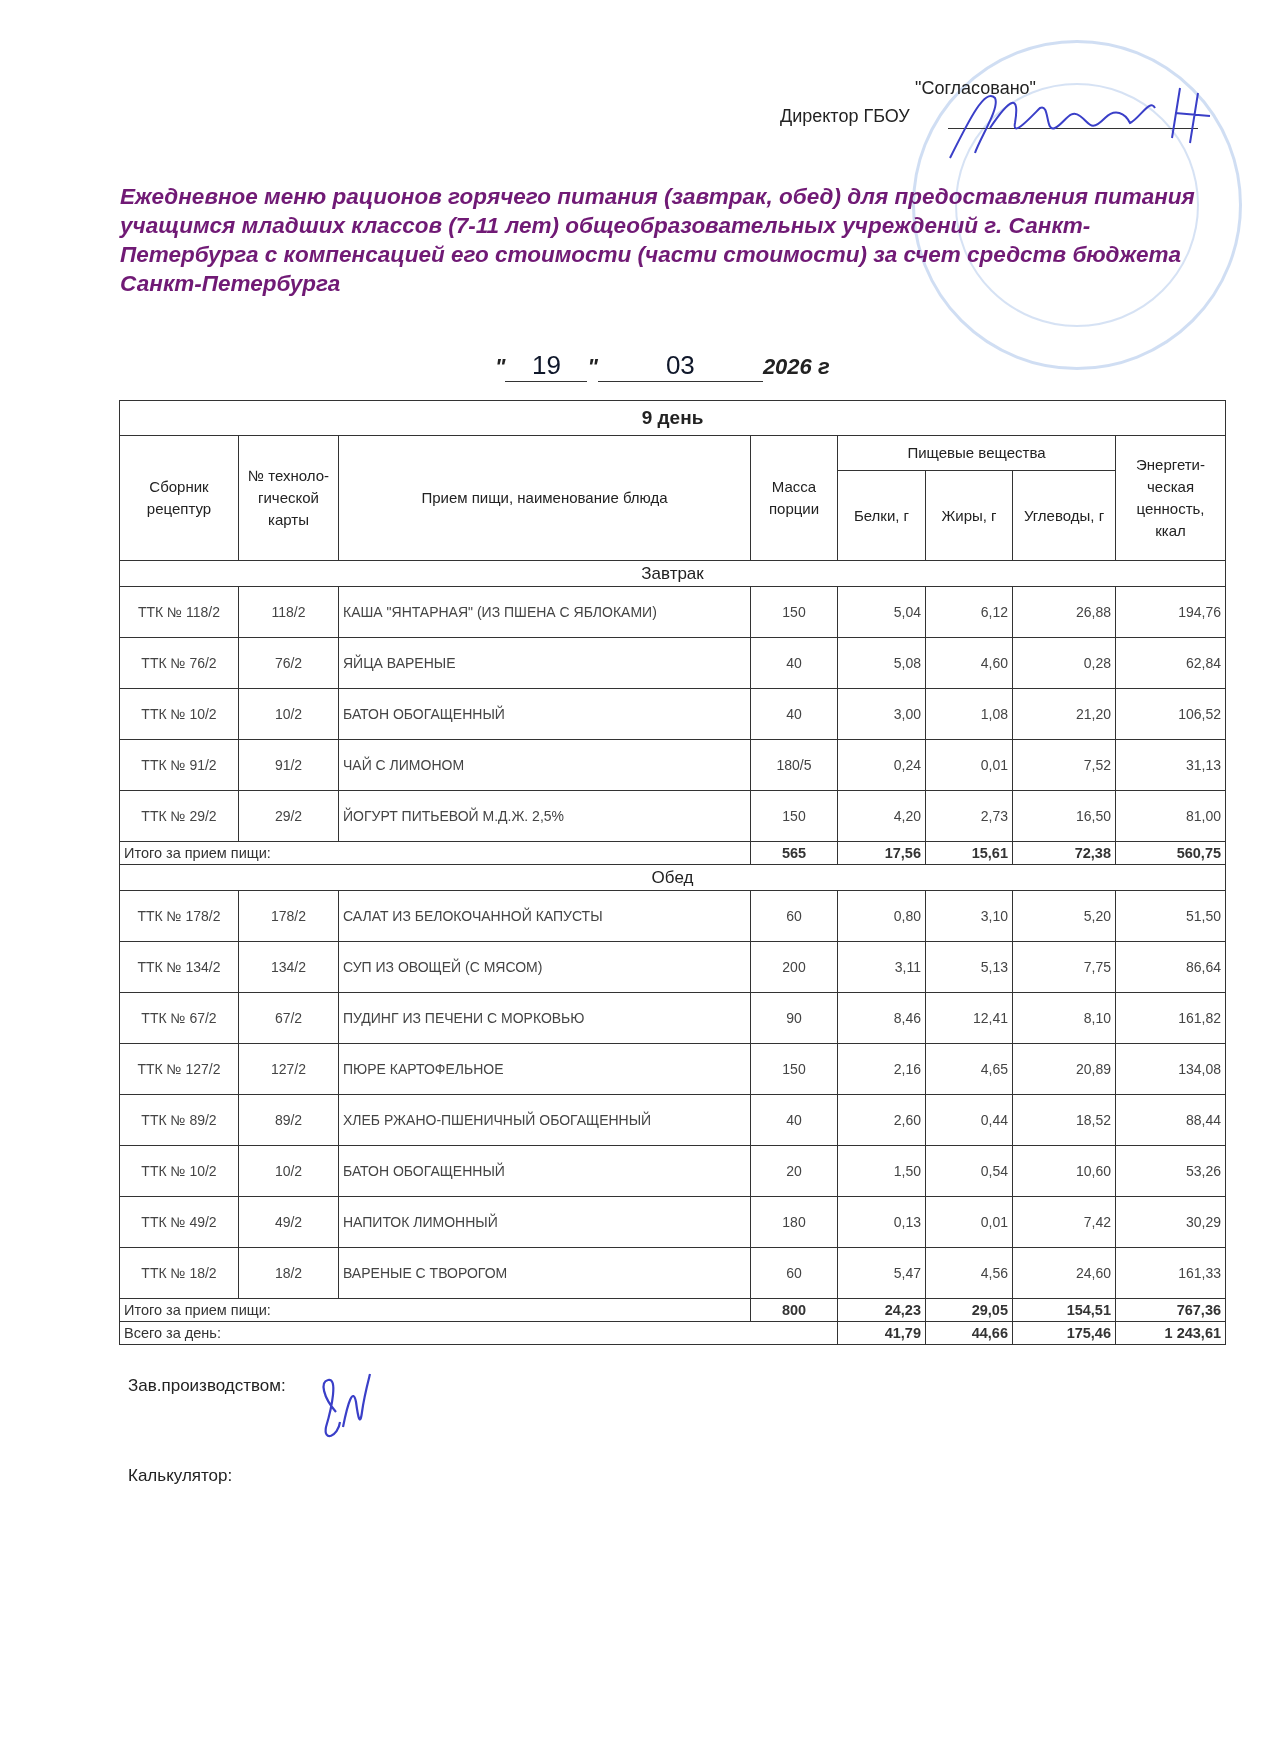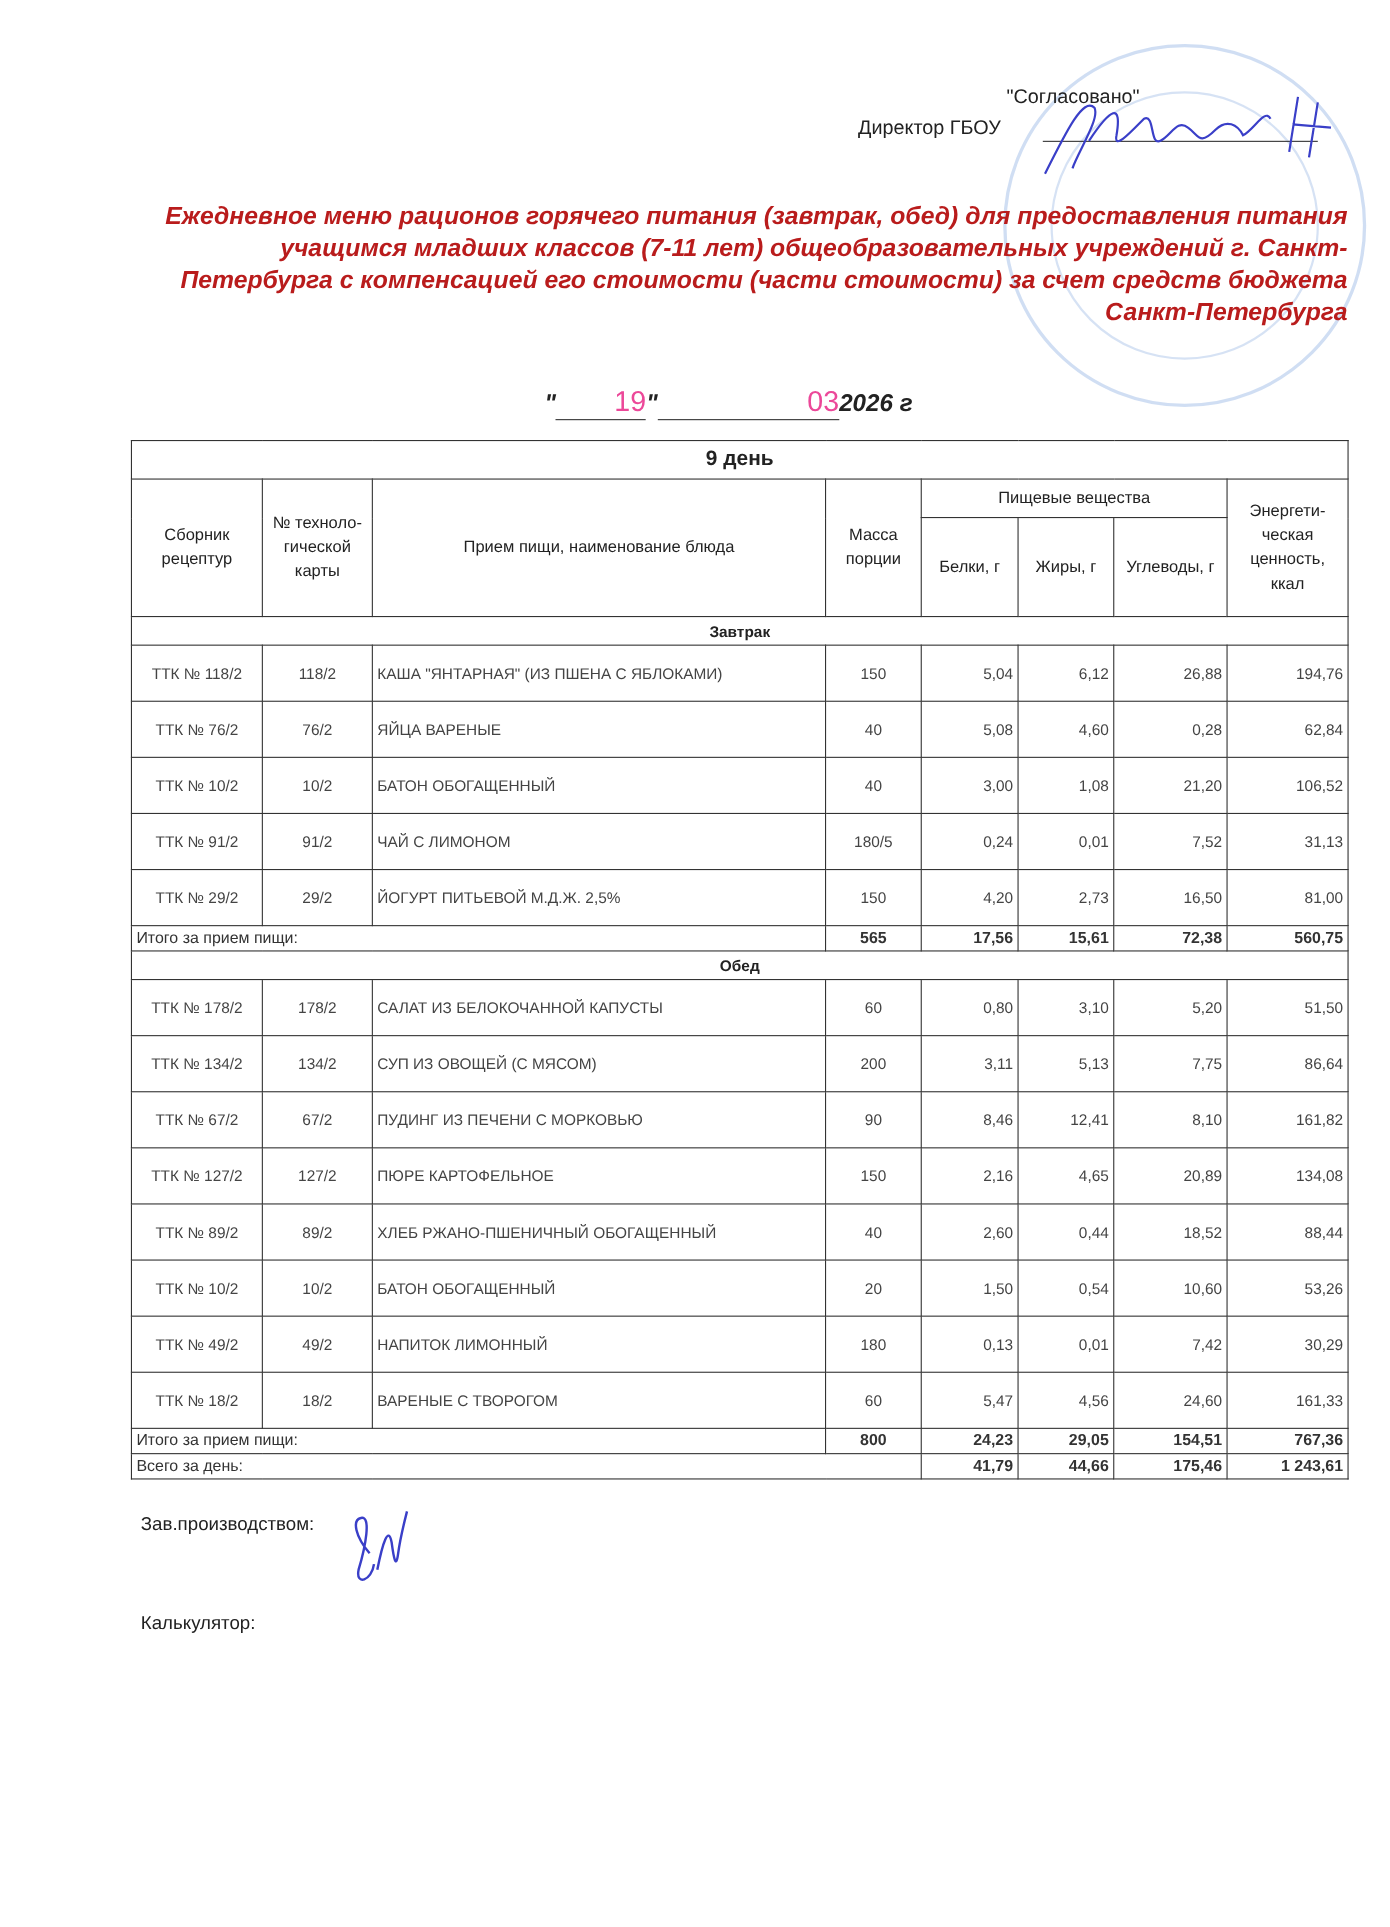--- a/index.html
+++ b/index.html
@@ -4,30 +4,30 @@
 <style>
   html, body { margin:0; padding:0; background:#fff; }
   body { width:1264px; height:1752px; position:relative; font-family:"Liberation Sans", sans-serif; color:#222; overflow:hidden; }
   .approval { position:absolute; top:78px; left:780px; width:460px; font-size:18px; }
   .approval .agreed { position:absolute; left:135px; top:0; }
   .approval .director { position:absolute; left:0; top:28px; }
   .approval .sigline { position:absolute; left:168px; top:50px; width:250px; border-bottom:1px solid #333; }
   .stamp { position:absolute; left:912px; top:40px; width:330px; height:330px; border-radius:50%; border:3px solid rgba(120,160,220,0.35); box-sizing:border-box; }
   .stamp .inner { position:absolute; left:40px; top:40px; right:40px; bottom:40px; border-radius:50%; border:2px solid rgba(120,160,220,0.3); }
   .sig-dir { position:absolute; left:940px; top:78px; }
-  .title { position:absolute; left:120px; top:182px; width:1105px; text-align:right; font-style:italic; font-weight:bold; font-size:22.5px; line-height:29px; color:#b91c1c; }
+  .title { position:absolute; left:120px; top:182px; width:1105px; text-align:left; font-style:italic; font-weight:bold; font-size:22.5px; line-height:29px; color:#701a75; }
   .date { position:absolute; left:495px; top:350px; font-size:22px; font-weight:bold; font-style:italic; }
-  .date .hw { color:#ec4899; font-weight:normal; font-style:normal; font-size:26px; display:inline-block; border-bottom:1.5px solid #333; text-align:right; }
+  .date .hw { color:#0f172a; font-weight:normal; font-style:normal; font-size:26px; display:inline-block; border-bottom:1.5px solid #333; text-align:center; }
   .date .d { width:82px; }
   .date .m { width:165px; }
   table.menu { position:absolute; left:119px; top:400px; width:1106px; border-collapse:collapse; font-size:14px; table-layout:fixed; }
   table.menu td, table.menu th { border:1.5px solid #333; padding:0 4px; }
   table.menu th { font-weight:normal; font-size:15px; text-align:center; line-height:22px; }
   .day-row td { height:34px; text-align:center; font-weight:bold; font-size:19px; border-top:2px solid #333; }
-  .section td { text-align:center; font-weight:bold; font-size:14px; height:25px; }
+  .section td { text-align:center; font-weight:normal; font-size:17px; height:25px; }
   .item td { height:50px; color:#444; }
   .c { text-align:center; }
   .r { text-align:right; }
   .l { text-align:left; }
   .total td { height:22px; font-weight:bold; color:#333; font-size:14.5px;margin-left:44px; }
   .total td.lbl { font-weight:normal; }
   .footer { position:absolute; left:128px; font-size:17px; }
   .sig-prod { position:absolute; left:318px; top:1372px; }
 </style>
 </head>

